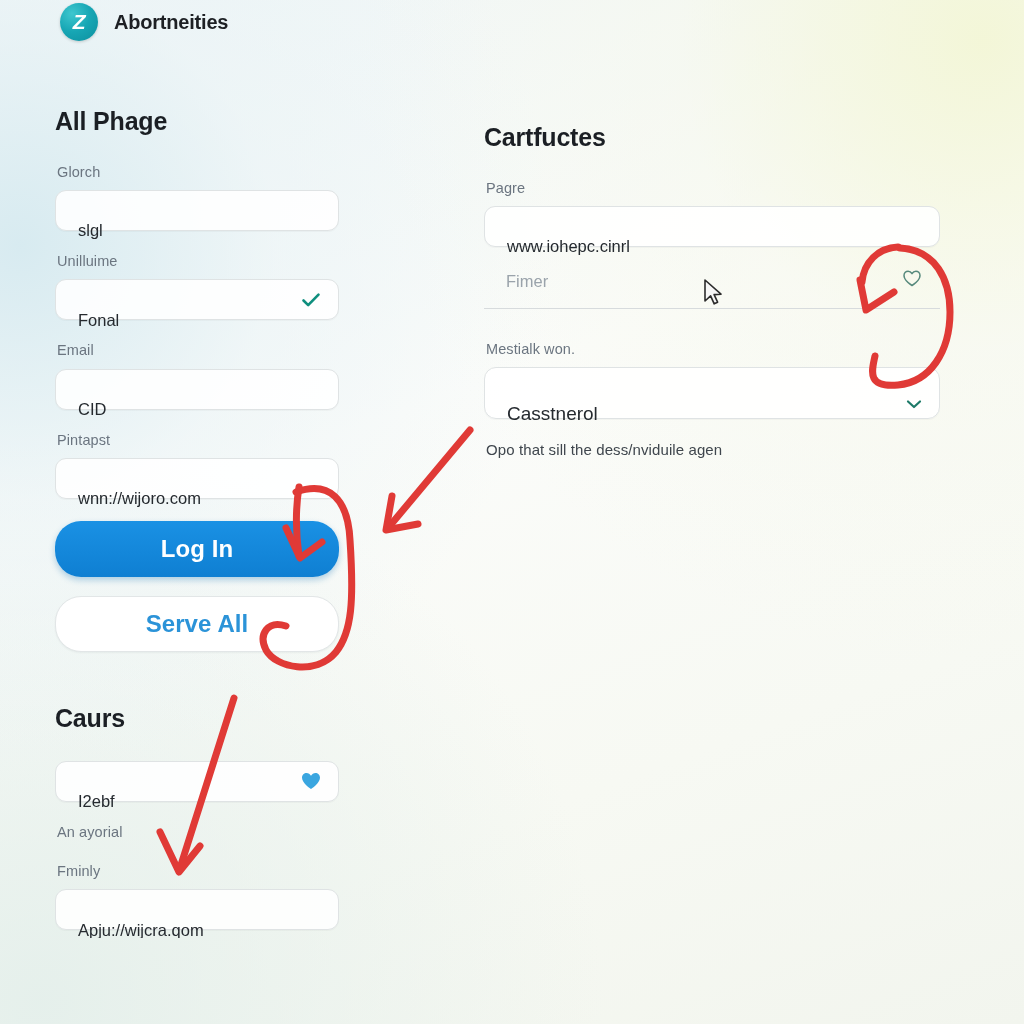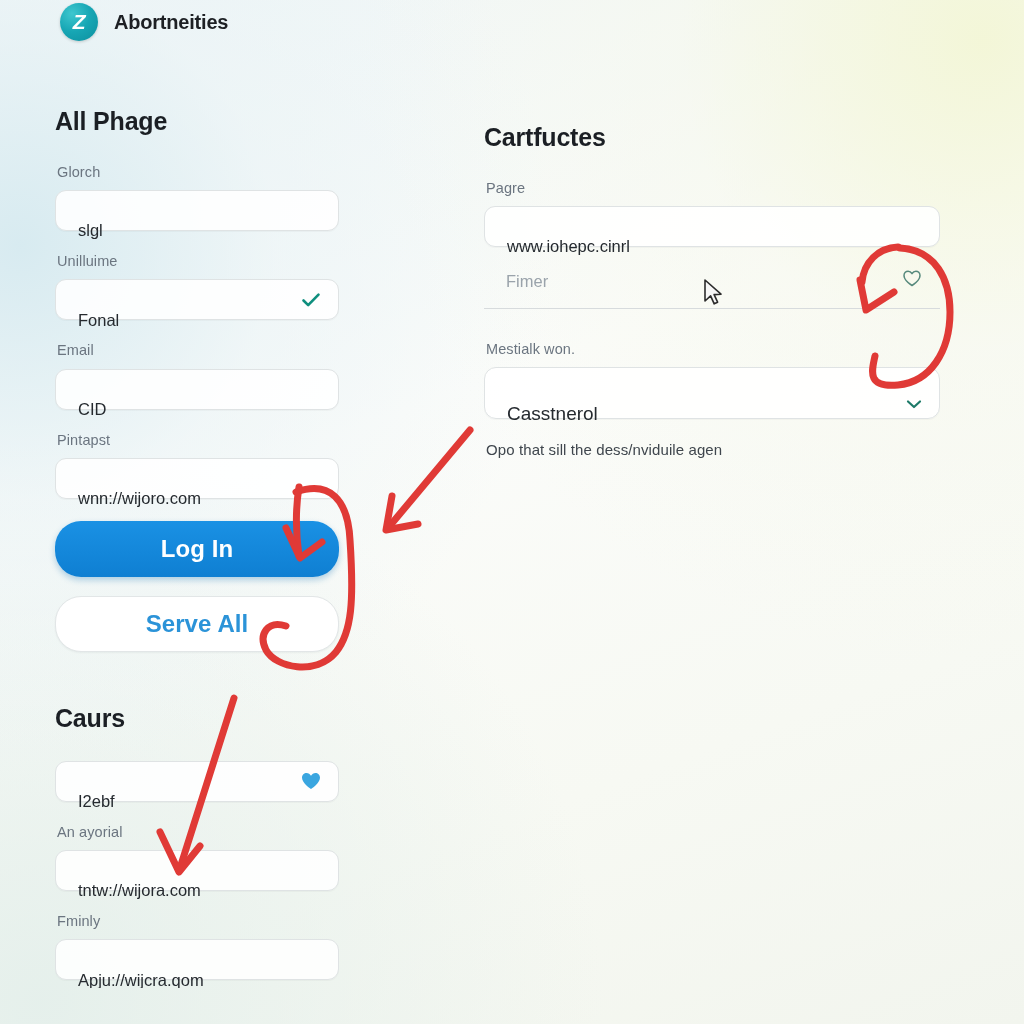--- a/index.html
+++ b/index.html
@@ -283,23 +283,20 @@
         <span class="trail-icon heart-blue">
           <svg width="22" height="20" viewBox="0 0 22 20">
             <path d="M11 18 C11 18 2 12.4 2 6.8 C2 3.9 4.2 2 6.5 2 C8.4 2 10.1 3.2 11 4.7 C11.9 3.2 13.6 2 15.5 2 C17.8 2 20 3.9 20 6.8 C20 12.4 11 18 11 18 Z" fill="#3aa6e0"></path>
           </svg>
         </span>
       </div>
     </div>
 
     <div class="field">
       <div class="field-label">An ayorial</div>
-      <div class="input-box">
-        <span class="val">tntw://wijora.com</span>
-      </div>
     </div>
 
     <div class="field">
       <div class="field-label">Fminly</div>
       <div class="input-box">
         <span class="val">Apju://wijcra.qom</span>
       </div>
     </div>
   </div>
 

